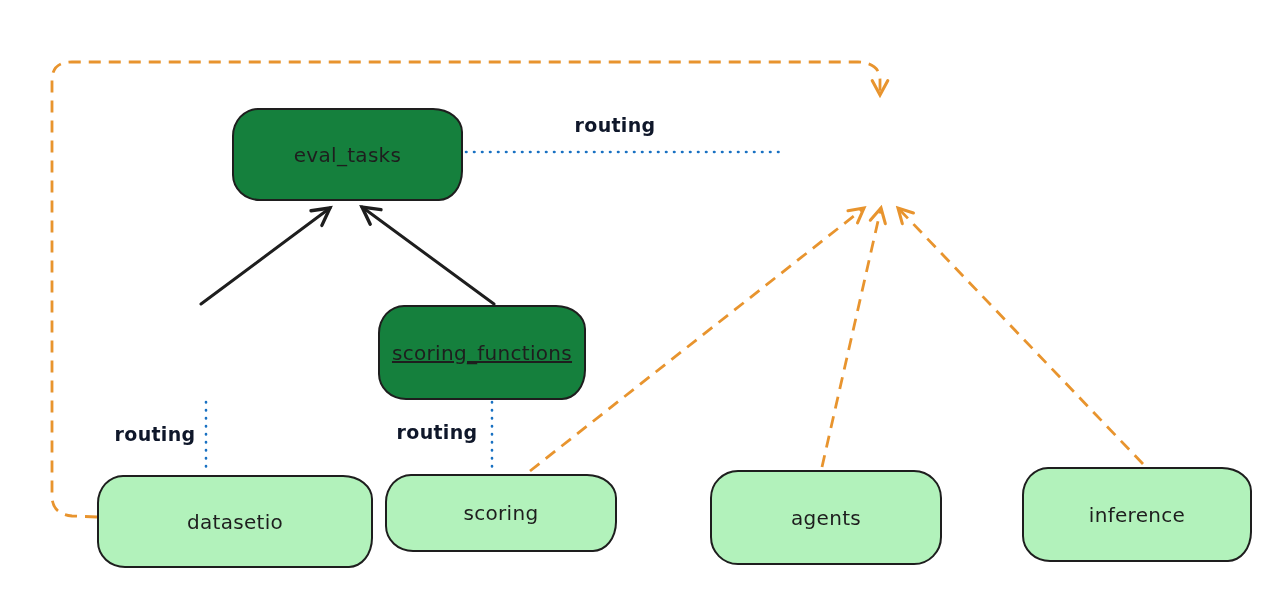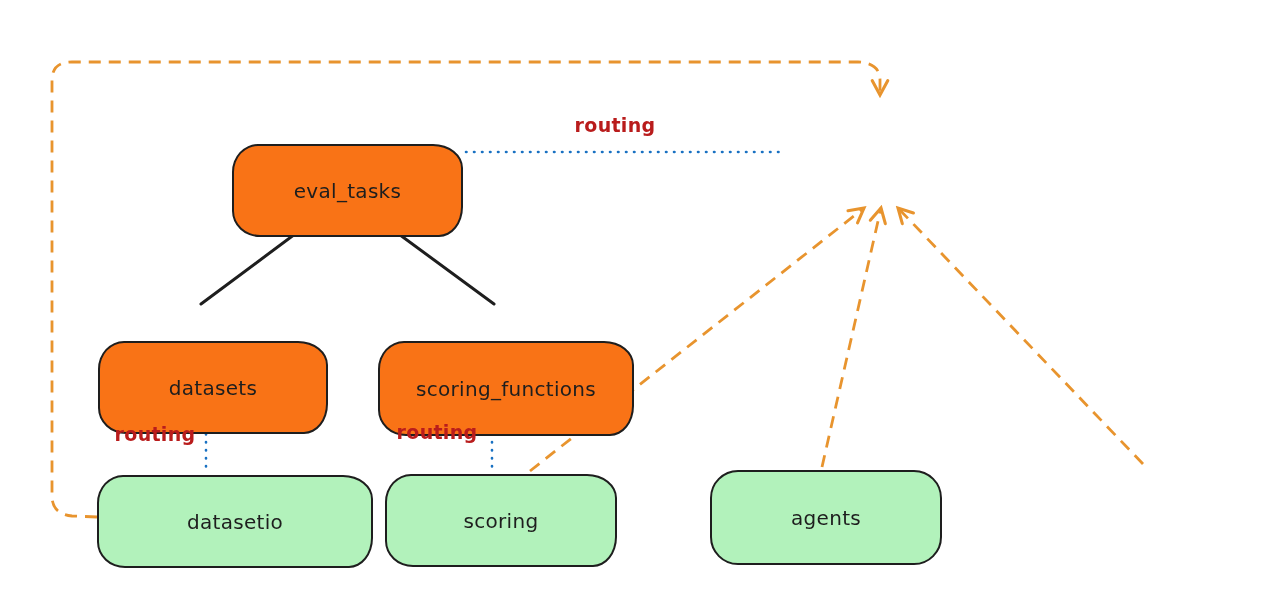--- a/index.html
+++ b/index.html
@@ -21,25 +21,25 @@
     box-sizing: border-box;
     border: 2.5px solid #1e1e1e;
     border-radius: 26px 30px 24px 28px / 28px 24px 30px 26px;
     display: flex;
     align-items: center;
     justify-content: center;
     color: #1e1e1e;
     font-size: 20px;
     letter-spacing: 0.3px;
   }
-  .node.blue  { background: #f97316; margin-top: 36px; }
+  .node.blue  { background: #15803d; }
   .node.green { background: #b2f2bb; }
   .edge-label {
     position: absolute;
-    color: #b91c1c;
+    color: #0f172a;
     font-size: 19px;
     font-weight: bold;
     letter-spacing: 0.3px;
     text-align: center;
   }
 </style>
 </head>
 <body>
 
 <div id="canvas">
@@ -66,40 +66,40 @@
     <path d="M 530 471 L 864 208" fill="none" stroke="#e8942e" stroke-width="2.8" stroke-dasharray="12 8" marker-end="url(#mOrange)"></path>
     <path d="M 822 467 L 881 208" fill="none" stroke="#e8942e" stroke-width="2.8" stroke-dasharray="12 8" marker-end="url(#mOrange)"></path>
     <path d="M 1143 464 L 898 208" fill="none" stroke="#e8942e" stroke-width="2.8" stroke-dasharray="12 8" marker-end="url(#mOrange)"></path>
   </svg>
 
   <div class="node blue" style="left:232px; top:108px; width:231px; height:93px;">
     <span>eval_tasks</span>
   </div>
 
 
-  <div class="node blue" style="left:98px; top:305px; width:230px; height:93px;">
-    <span>datasets</span>
-  </div>
 
-  <div class="node blue" style="left:378px; top:305px; width:256px; height:95px;">
+  <div class="node blue" style="left:378px; top:305px; width:208px; height:95px;text-decoration:underline;">
     <span>scoring_functions</span>
   </div>
 
   <div class="node green" style="left:97px; top:475px; width:276px; height:93px;">
     <span>datasetio</span>
   </div>
 
-  <div class="node green" style="left:385px; top:474px; width:232px; height:93px;">
+  <div class="node green" style="left:385px; top:474px; width:232px; height:78px;">
     <span>scoring</span>
   </div>
 
   <div class="node green" style="left:710px; top:470px; width:232px; height:95px;border-radius:28px;">
     <span>agents</span>
   </div>
 
+  <div class="node green" style="left:1022px; top:467px; width:230px; height:95px;">
+    <span>inference</span>
+  </div>
 
   <div class="edge-label" style="left:565px; top:114px; width:100px;">routing</div>
 
   <div class="edge-label" style="left:112px; top:423px; width:86px;">routing</div>
 
   <div class="edge-label" style="left:394px; top:421px; width:86px;">routing</div>
 
 </div>
 
 </body></html>

